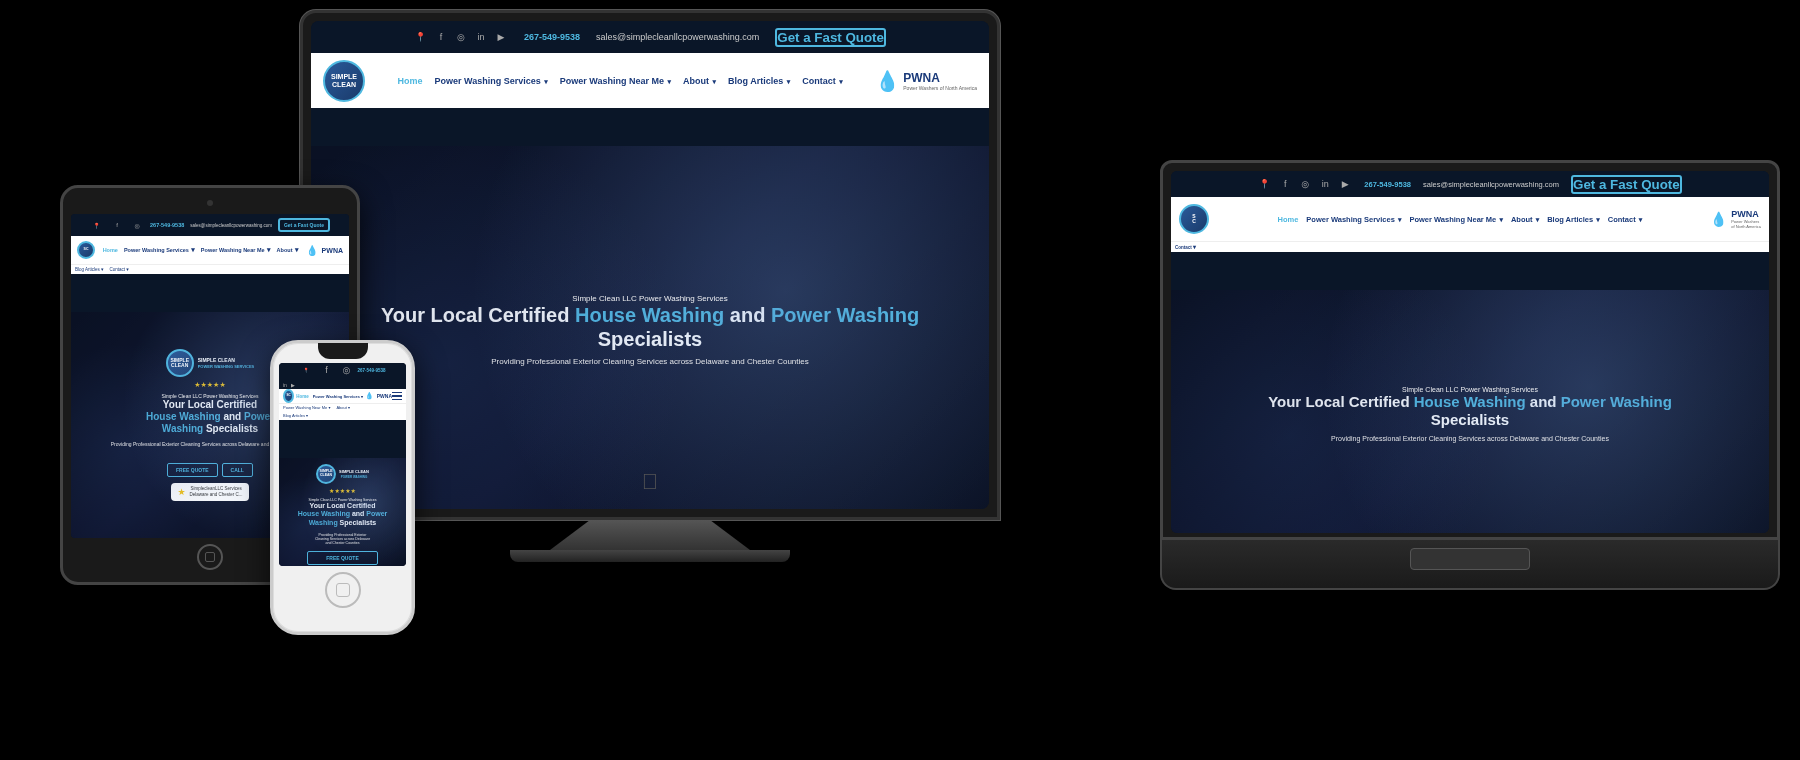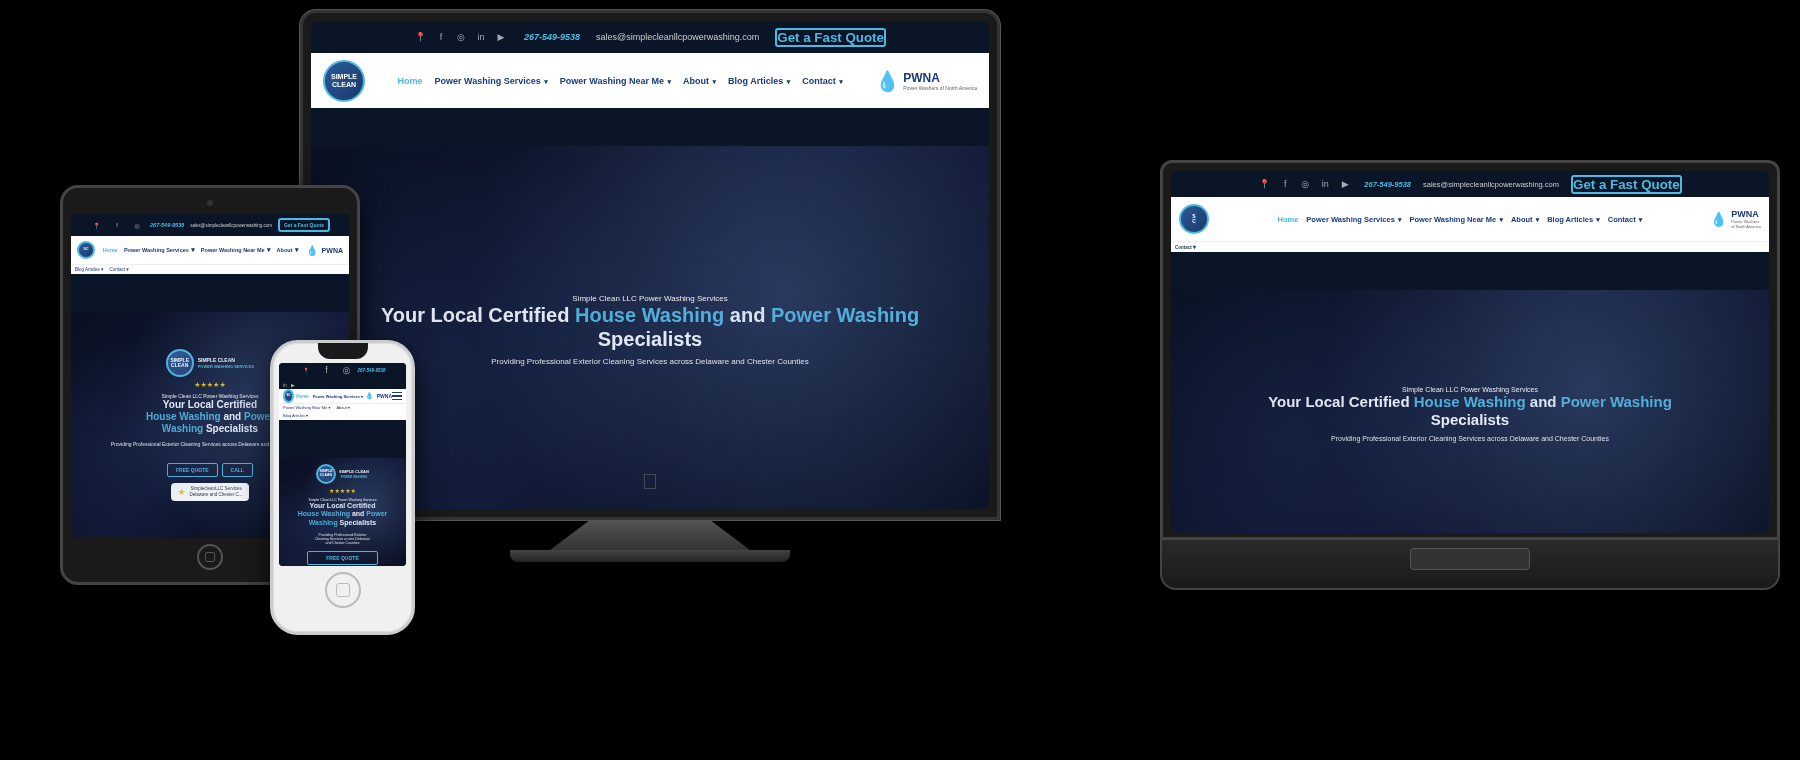--- a/index.html
+++ b/index.html
@@ -87,21 +87,20 @@
       display: inline-flex;
       align-items: center;
       justify-content: center;
       color: #aaa;
       font-size: 9px;
     }
 
     .topbar-phone {
       color: #4eb8e0;
       font-weight: bold;
-      font-style: italic;
     }
 
     .topbar-email {
       color: #ccc;
     }
 
     .topbar-cta {
       background: transparent;
       border: 2px solid #4eb8e0;
       color: #4eb8e0;

